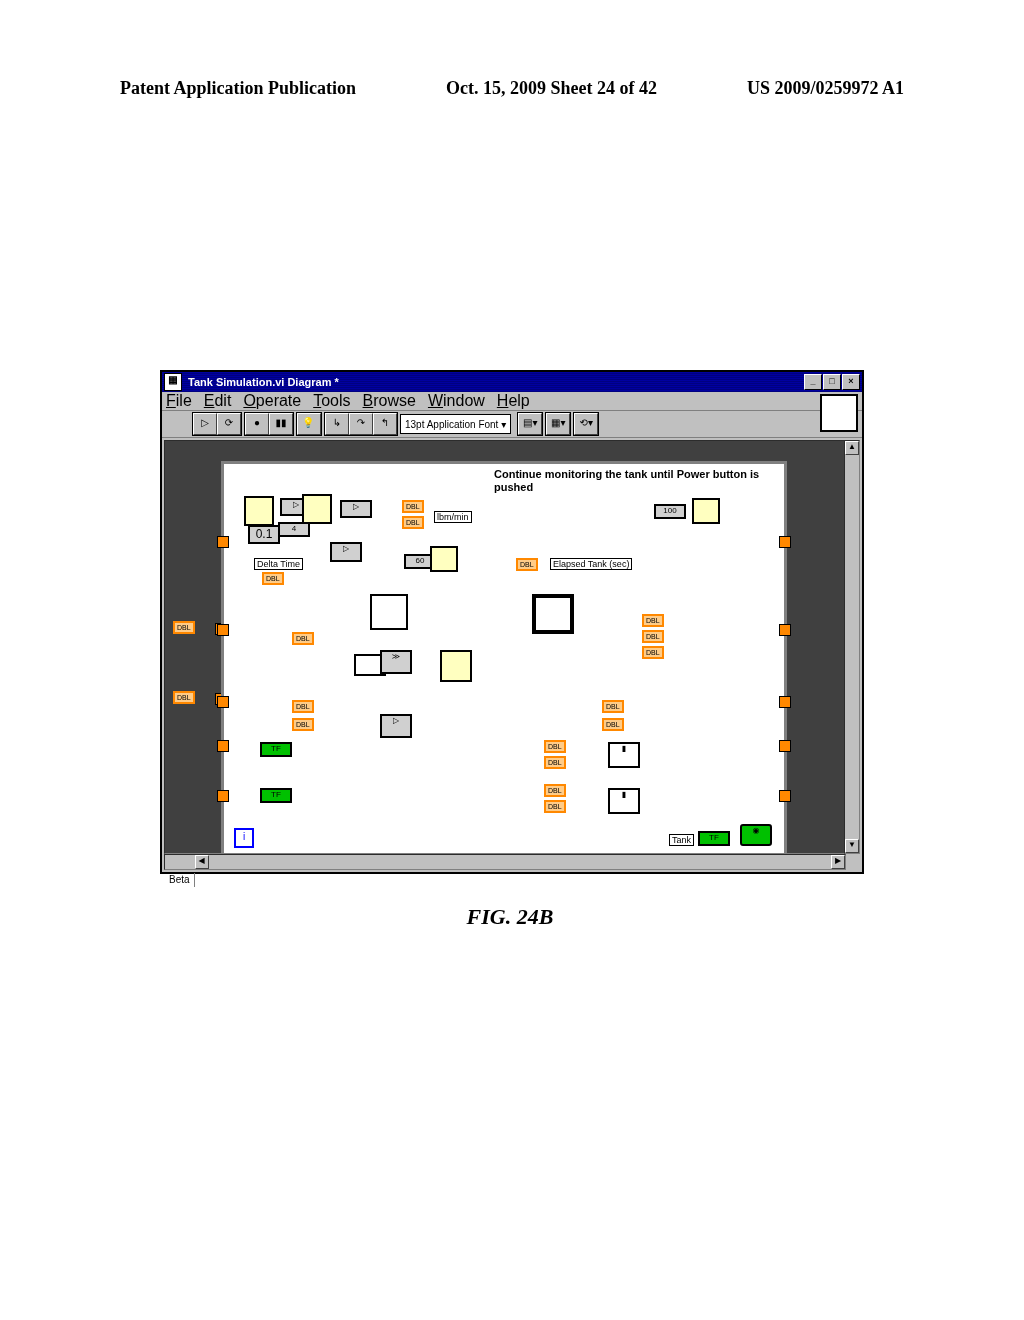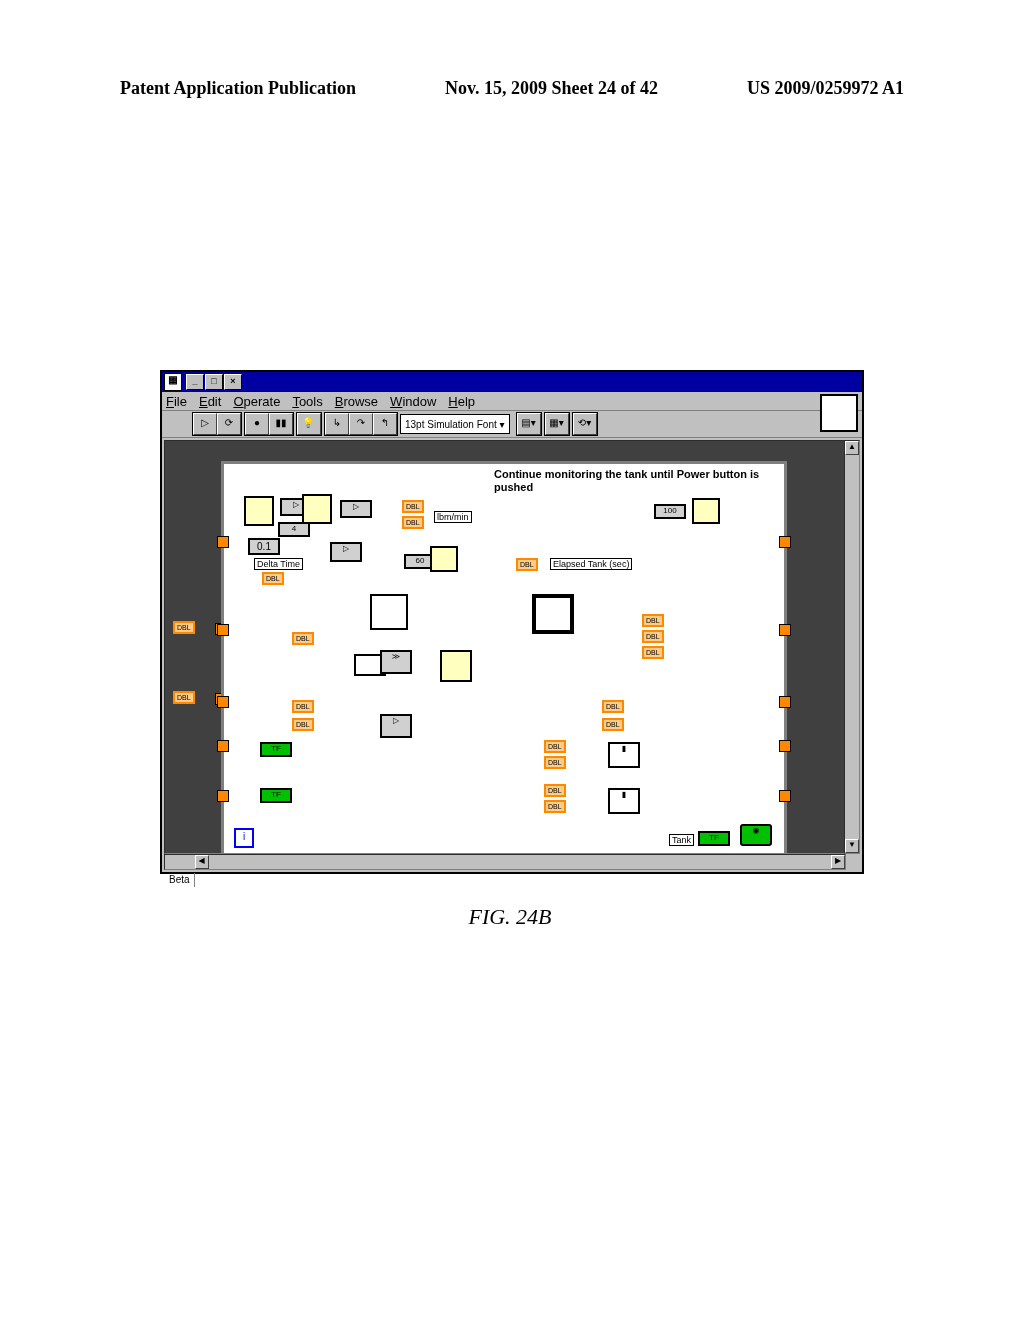--- a/index.html
+++ b/index.html
@@ -81,21 +81,21 @@
   .menubar {
     height: 18px;
     background: #c0c0c0;
     display: flex;
     align-items: center;
     padding: 0 4px;
     gap: 12px;
     border-bottom: 1px solid #808080;
   }
   .menu-item {
-    font-size: 13px;
+    font-size: 16px;
   }
   .menu-item u {
     text-decoration: underline;
   }
   .vi-icon {
     position: absolute;
     right: 4px;
     top: 22px;
     width: 34px;
     height: 34px;
@@ -254,38 +254,40 @@
     background: #ffcc88;
     font-size: 7px;
     padding: 1px 2px;
   }
   .figure-caption {
     text-align: center;
     margin-top: 30px;
     font-size: 22px;
     font-style: italic;
     font-family: "Times New Roman", serif;
+    font-weight: bold;
   }
 </style>
 </head>
 <body>
 
 <div class="page">
 
   <div class="header">
     <span>Patent Application Publication</span>
-    <span>Nov. 15, 2009  Sheet 24 of 42</span>
+    <span>Oct. 15, 2009  Sheet 24 of 42</span>
     <span>US 2009/0259972 A1</span>
   </div>
 
   <div class="figure-area">
     <div class="window">
 
       <div class="titlebar">
         <div class="titlebar-icon">▦</div>
+        <div class="titlebar-text">Tank Simulation.vi Diagram *</div>
         <div class="titlebar-buttons">
           <div class="titlebar-btn">_</div>
           <div class="titlebar-btn">□</div>
           <div class="titlebar-btn">×</div>
         </div>
       </div>
 
       <div class="menubar">
         <span class="menu-item"><u>F</u><span>ile</span></span>
         <span class="menu-item"><u>E</u>dit</span>
@@ -309,21 +311,21 @@
         </div>
         <div class="tool-group">
           <div class="tool-btn">💡</div>
         </div>
         <div class="tool-group">
           <div class="tool-btn">↳</div>
           <div class="tool-btn">↷</div>
           <div class="tool-btn">↰</div>
         </div>
         <div class="font-box">
-          <span>13pt Simulation Font</span>&nbsp;▾
+          <span>13pt Application Font</span>&nbsp;▾
         </div>
         <div class="tool-group" style="margin-left:4px">
           <div class="tool-btn">▤▾</div>
         </div>
         <div class="tool-group">
           <div class="tool-btn">▦▾</div>
         </div>
         <div class="tool-group">
           <div class="tool-btn">⟲▾</div>
         </div>
@@ -338,21 +340,21 @@
 
         <div class="while-loop">
 
           <div class="comment-text">Continue monitoring the tank until Power button is pushed</div>
 
           <div class="node sub" style="top:32px; left:20px"></div>
           <div class="node" style="top:34px; left:56px; width:12px; height:12px">▷</div>
           <div class="node sub" style="top:30px; left:78px"></div>
           <div class="node" style="top:36px; left:116px; width:12px; height:12px">▷</div>
 
-          <div class="node" style="top:74px; left:24px; font-size:10px">0.1</div>
+          <div class="node" style="top:61px; left:24px; font-size:12px">0.1</div>
           <div class="node" style="top:58px; left:54px; font-size:8px">4</div>
 
           <div class="terminal-dbl" style="top:36px; left:178px">DBL</div>
           <div class="label-box" style="top:47px; left:210px">lbm/min</div>
           <div class="terminal-dbl" style="top:52px; left:178px">DBL</div>
 
           <div class="label-box" style="top:94px; left:30px">Delta Time</div>
           <div class="terminal-dbl" style="top:108px; left:38px">DBL</div>
           <div class="node" style="top:78px; left:106px; width:14px;height:14px">▷</div>
 

